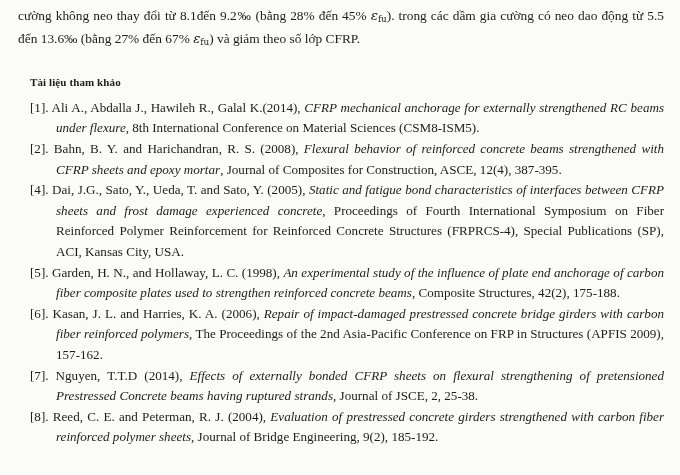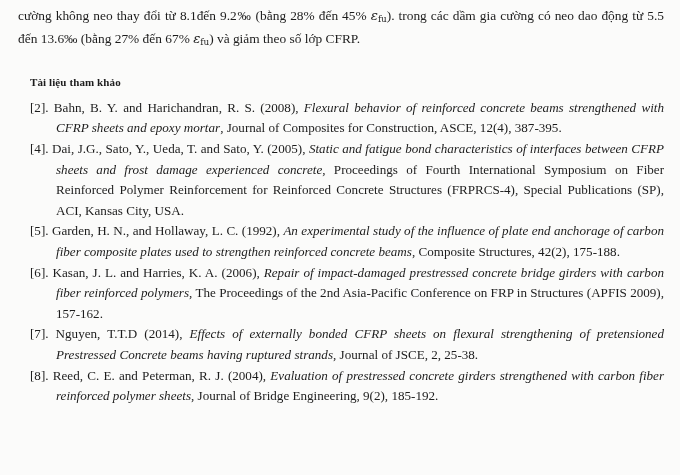--- a/index.html
+++ b/index.html
@@ -73,27 +73,28 @@
 <body>
 
 <div class="page">
 
   <p class="body-para"><span>cường không neo thay đổi từ 8.1đến 9.2‰ (bằng 28% đến 45% </span><span class="eps"><span>ε</span><sub>fu</sub></span><span>). trong các dầm gia cường có neo dao động từ 5.5 đến 13.6‰ (bằng 27% đến 67% </span><span class="eps"><span>ε</span><sub>fu</sub></span><span>) và giảm theo số lớp CFRP.</span></p>
 
   <h2 class="sec-heading">Tài liệu tham khảo</h2>
 
   <ul class="ref-list">
 
+    <li class="ref-item"><span class="ref-num">[1].</span> <span>Ali A., Abdalla J., Hawileh R., Galal K.(2014), </span><span class="ref-title">CFRP mechanical anchorage for externally strengthened RC beams under flexure</span><span>, 8th International Conference on Material Sciences (CSM8-ISM5).</span></li>
 
     <li class="ref-item"><span class="ref-num">[2].</span> <span>Bahn, B. Y. and Harichandran, R. S. (2008), </span><span class="ref-title">Flexural behavior of reinforced concrete beams strengthened with CFRP sheets and epoxy mortar</span><span>, Journal of Composites for Construction, ASCE, 12(4), 387-395.</span></li>
 
 
     <li class="ref-item"><span class="ref-num">[4].</span> <span>Dai, J.G., Sato, Y., Ueda, T. and Sato, Y. (2005), </span><span class="ref-title">Static and fatigue bond characteristics of interfaces between CFRP sheets and frost damage experienced concrete</span><span>, Proceedings of Fourth International Symposium on Fiber Reinforced Polymer Reinforcement for Reinforced Concrete Structures (FRPRCS-4), Special Publications (SP), ACI, Kansas City, USA.</span></li>
 
-    <li class="ref-item"><span class="ref-num">[5].</span> <span>Garden, H. N., and Hollaway, L. C. (1992), </span><span class="ref-title">An experimental study of the influence of plate end anchorage of carbon fiber composite plates used to strengthen reinforced concrete beams</span><span>, Composite Structures, 42(2), 175-188.</span></li>
+    <li class="ref-item"><span class="ref-num">[5].</span> <span>Garden, H. N., and Hollaway, L. C. (1998), </span><span class="ref-title">An experimental study of the influence of plate end anchorage of carbon fiber composite plates used to strengthen reinforced concrete beams</span><span>, Composite Structures, 42(2), 175-188.</span></li>
 
     <li class="ref-item"><span class="ref-num">[6].</span> <span>Kasan, J. L. and Harries, K. A. (2006), </span><span class="ref-title">Repair of impact-damaged prestressed concrete bridge girders with carbon fiber reinforced polymers</span><span>, The Proceedings of the 2nd Asia-Pacific Conference on FRP in Structures (APFIS 2009), 157-162.</span></li>
 
     <li class="ref-item"><span class="ref-num">[7].</span> <span>Nguyen, T.T.D (2014), </span><span class="ref-title">Effects of externally bonded CFRP sheets on flexural strengthening of pretensioned Prestressed Concrete beams having ruptured strands</span><span>, Journal of JSCE, 2, 25-38.</span></li>
 
     <li class="ref-item"><span class="ref-num">[8].</span> <span>Reed, C. E. and Peterman, R. J. (2004), </span><span class="ref-title">Evaluation of prestressed concrete girders strengthened with carbon fiber reinforced polymer sheets</span><span>, Journal of Bridge Engineering, 9(2), 185-192.</span></li>
 
   </ul>
 
 </div>

